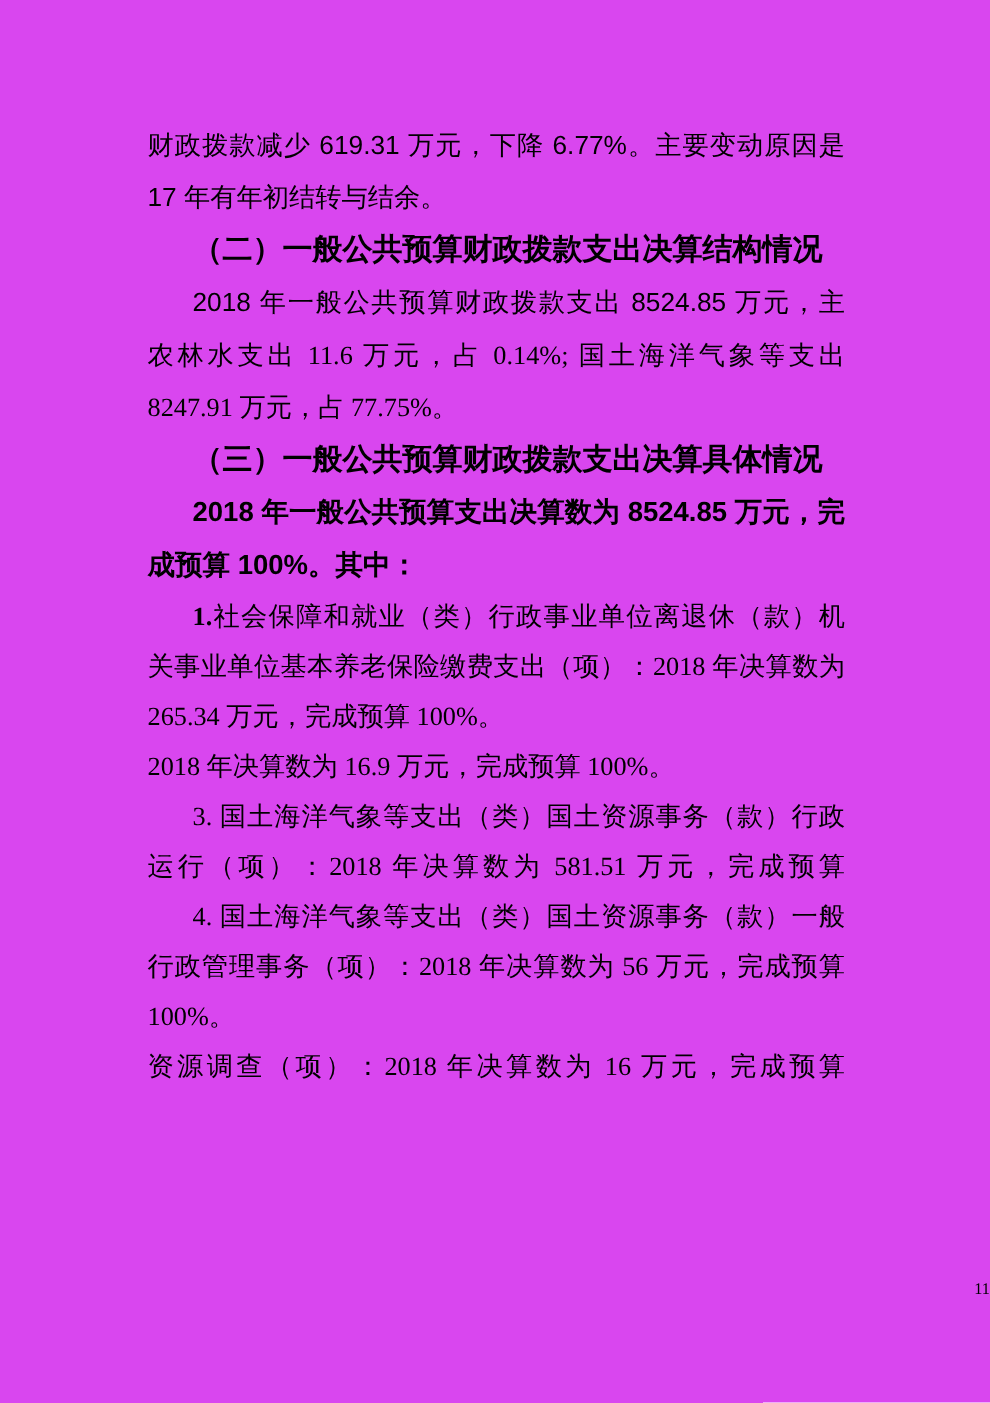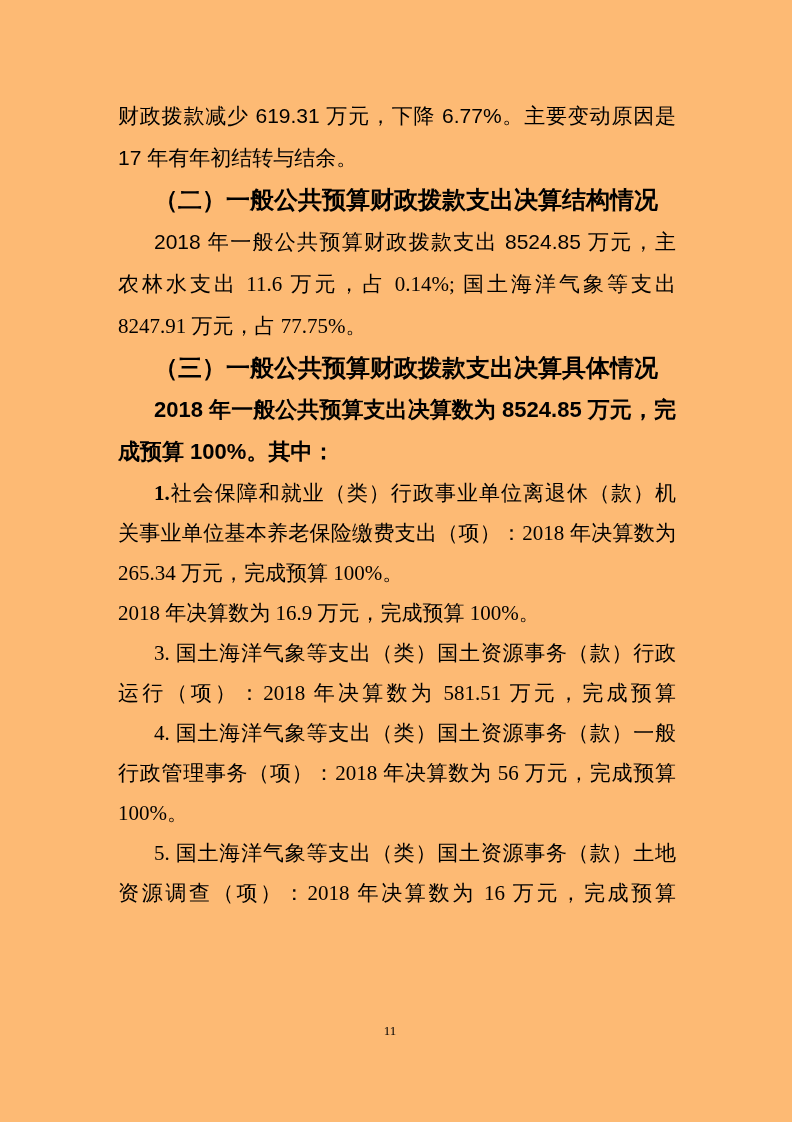--- a/index.html
+++ b/index.html
@@ -1,20 +1,20 @@
 <!DOCTYPE html>
 <html><head>
 <meta charset="utf-8">
 <style>
   html, body { margin: 0; padding: 0; background: #ffffff; }
   .page {
     position: relative;
     width: 792px;
     height: 1122px;
-    background: #fdba74;
+    background: #d946ef;
     color: #000000;
     overflow: hidden;
     font-family: "Liberation Serif", serif;
   }
   .content {
     padding-top: 95px;
     margin-left: 118px;
     margin-right: 116px;
   }
   .line {
@@ -26,23 +26,23 @@
   .lh-b { line-height: 40px; height: 40px; }
   .indent { text-indent: 36px; }
   .just { text-align: justify; text-align-last: justify; }
   .f-sans { font-family: "Liberation Sans", sans-serif; }
   .f-fs   { font-family: "Liberation Serif", serif; }
   .bold   { font-weight: 700; }
   .heading { font-size: 24px; }
   .boldpara { font-size: 22px; }
   .footer {
     position: absolute;
-    left: 0; right: 12px;
+    left: 0; right: 0;
     top: 1022px;
-    text-align: center;
+    text-align: right;
     font-family: "Liberation Serif", serif;
     font-size: 13px;
     line-height: 18px;
   }
 </style>
 </head>
 <body>
 
 <div class="page">
   <div class="content" id="doc-lines">
@@ -57,17 +57,16 @@
       <div class="line lh-a boldpara"><span class="f-sans bold">成预算 100%。其中：</span></div>
       <div class="line lh-b indent just"><span class="f-fs bold">1.</span><span class="f-fs">社会保障和就业（类）行政事业单位离退休（款）机</span></div>
       <div class="line lh-b just"><span class="f-fs">关事业单位基本养老保险缴费支出（项）：2018 年决算数为</span></div>
       <div class="line lh-b"><span class="f-fs">265.34 万元，完成预算 100%。</span></div>
       <div class="line lh-b"><span class="f-fs">2018 年决算数为 16.9 万元，完成预算 100%。</span></div>
       <div class="line lh-b indent just"><span class="f-fs">3. 国土海洋气象等支出（类）国土资源事务（款）行政</span></div>
       <div class="line lh-b just"><span class="f-fs">运行（项）：2018 年决算数为 581.51 万元，完成预算 100%。</span></div>
       <div class="line lh-b indent just"><span class="f-fs">4. 国土海洋气象等支出（类）国土资源事务（款）一般</span></div>
       <div class="line lh-b just"><span class="f-fs">行政管理事务（项）：2018 年决算数为 56 万元，完成预算</span></div>
       <div class="line lh-b"><span class="f-fs">100%。</span></div>
-      <div class="line lh-b indent just"><span class="f-fs">5. 国土海洋气象等支出（类）国土资源事务（款）土地</span></div>
       <div class="line lh-b just"><span class="f-fs">资源调查（项）：2018 年决算数为 16 万元，完成预算 100%。</span></div>
     </div>
   <div class="footer">11</div>
 </div>
 
 </body></html>

